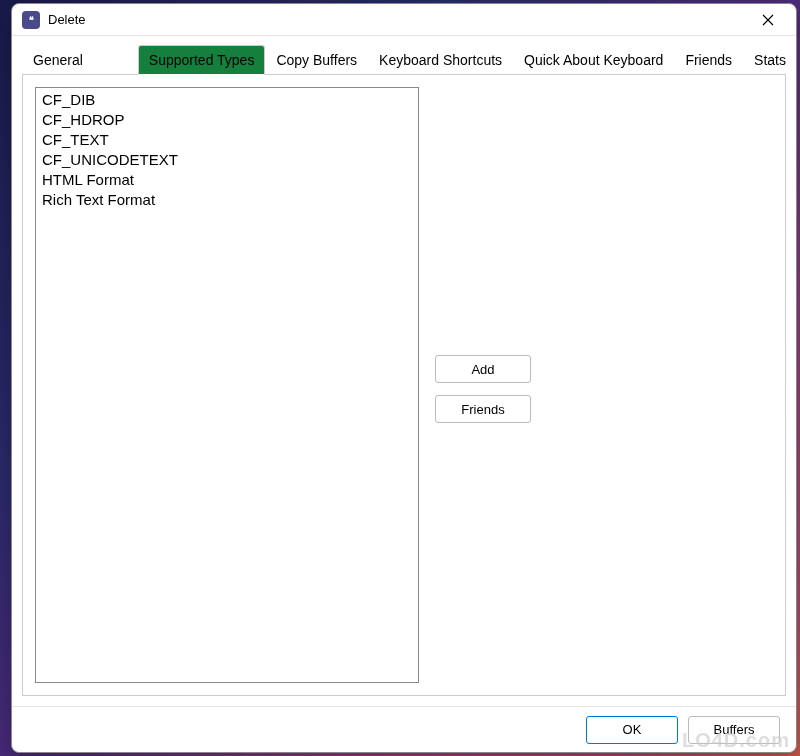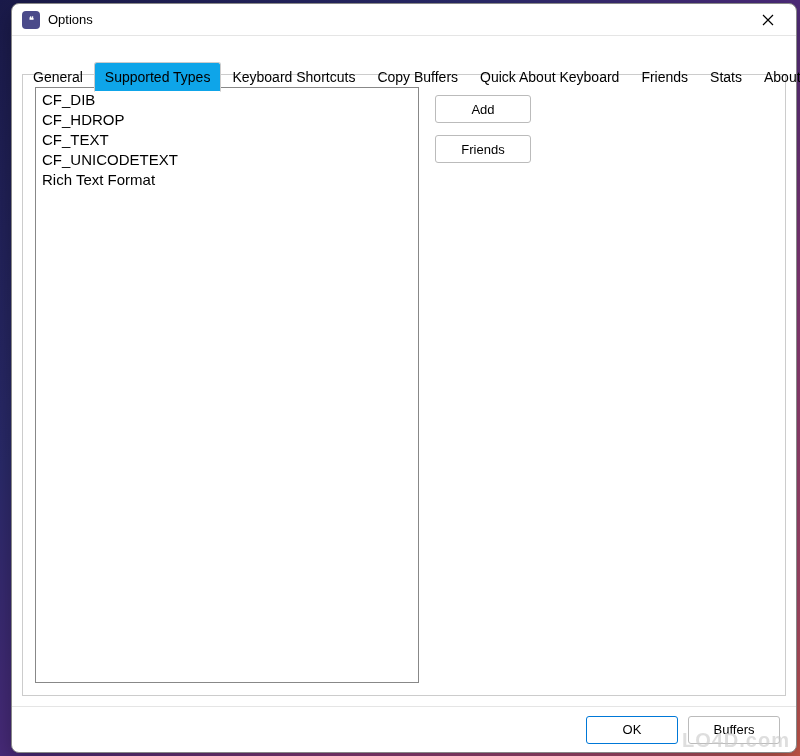--- a/index.html
+++ b/index.html
@@ -81,28 +81,29 @@
       gap: 0;
     }
     .tab {
       padding: 6px 10px;
       font-size: 14px;
       color: #000;
       cursor: pointer;
       border: 1px solid transparent;
       border-bottom: none;
       position: relative;
-      top: 18px;
+      top: 1px;
       white-space: nowrap;
     }
     .tab.active {
-      background: #0ea5e9;
+      background: #15803d;
       border: 1px solid #ccc;
       border-bottom: 1px solid #fff;
       border-radius: 3px 3px 0 0;
+      margin-left: 44px;
     }
     .tab-panel {
       flex: 1;
       border: 1px solid #ccc;
       border-top: none;
       padding: 12px;
       display: flex;
       gap: 16px;
       background: #fff;
     }
@@ -119,20 +120,21 @@
       line-height: 20px;
       color: #000;
       cursor: default;
       padding: 0 2px;
     }
     .side-buttons {
       display: flex;
       flex-direction: column;
       gap: 12px;
       padding-top: 8px;
+      justify-content: center;
     }
     .btn {
       width: 96px;
       height: 28px;
       background: #fff;
       border: 1px solid #bbb;
       border-radius: 3px;
       font-size: 13px;
       cursor: pointer;
       display: flex;
@@ -166,46 +168,47 @@
       pointer-events: none;
       text-align: right;
     }
   </style>
 </head>
 <body>
 
 <div class="window">
   <div class="titlebar">
     <div class="app-icon">❝</div>
-    <div class="title-text">Options</div>
+    <div class="title-text">Delete</div>
     <div class="close-btn">
       <svg viewBox="0 0 12 12">
           <path d="M1 1 L11 11 M11 1 L1 11" stroke="currentColor" stroke-width="1.2" fill="none"></path>
         </svg>
     </div>
   </div>
 
   <div class="content">
     <div class="tabs">
       <div class="tab">General</div>
       <div class="tab active">Supported Types</div>
+      <div class="tab">Copy Buffers</div>
       <div class="tab">Keyboard Shortcuts</div>
-      <div class="tab">Copy Buffers</div>
       <div class="tab">Quick About Keyboard</div>
       <div class="tab">Friends</div>
       <div class="tab">Stats</div>
       <div class="tab">About</div>
     </div>
 
     <div class="tab-panel">
       <div class="list-box">
         <div class="list-item">CF_DIB</div>
         <div class="list-item">CF_HDROP</div>
         <div class="list-item">CF_TEXT</div>
         <div class="list-item">CF_UNICODETEXT</div>
+        <div class="list-item">HTML Format</div>
         <div class="list-item">Rich Text Format</div>
       </div>
       <div class="side-buttons">
         <div class="btn">Add</div>
         <div class="btn">Friends</div>
       </div>
     </div>
   </div>
 
   <div class="footer">

